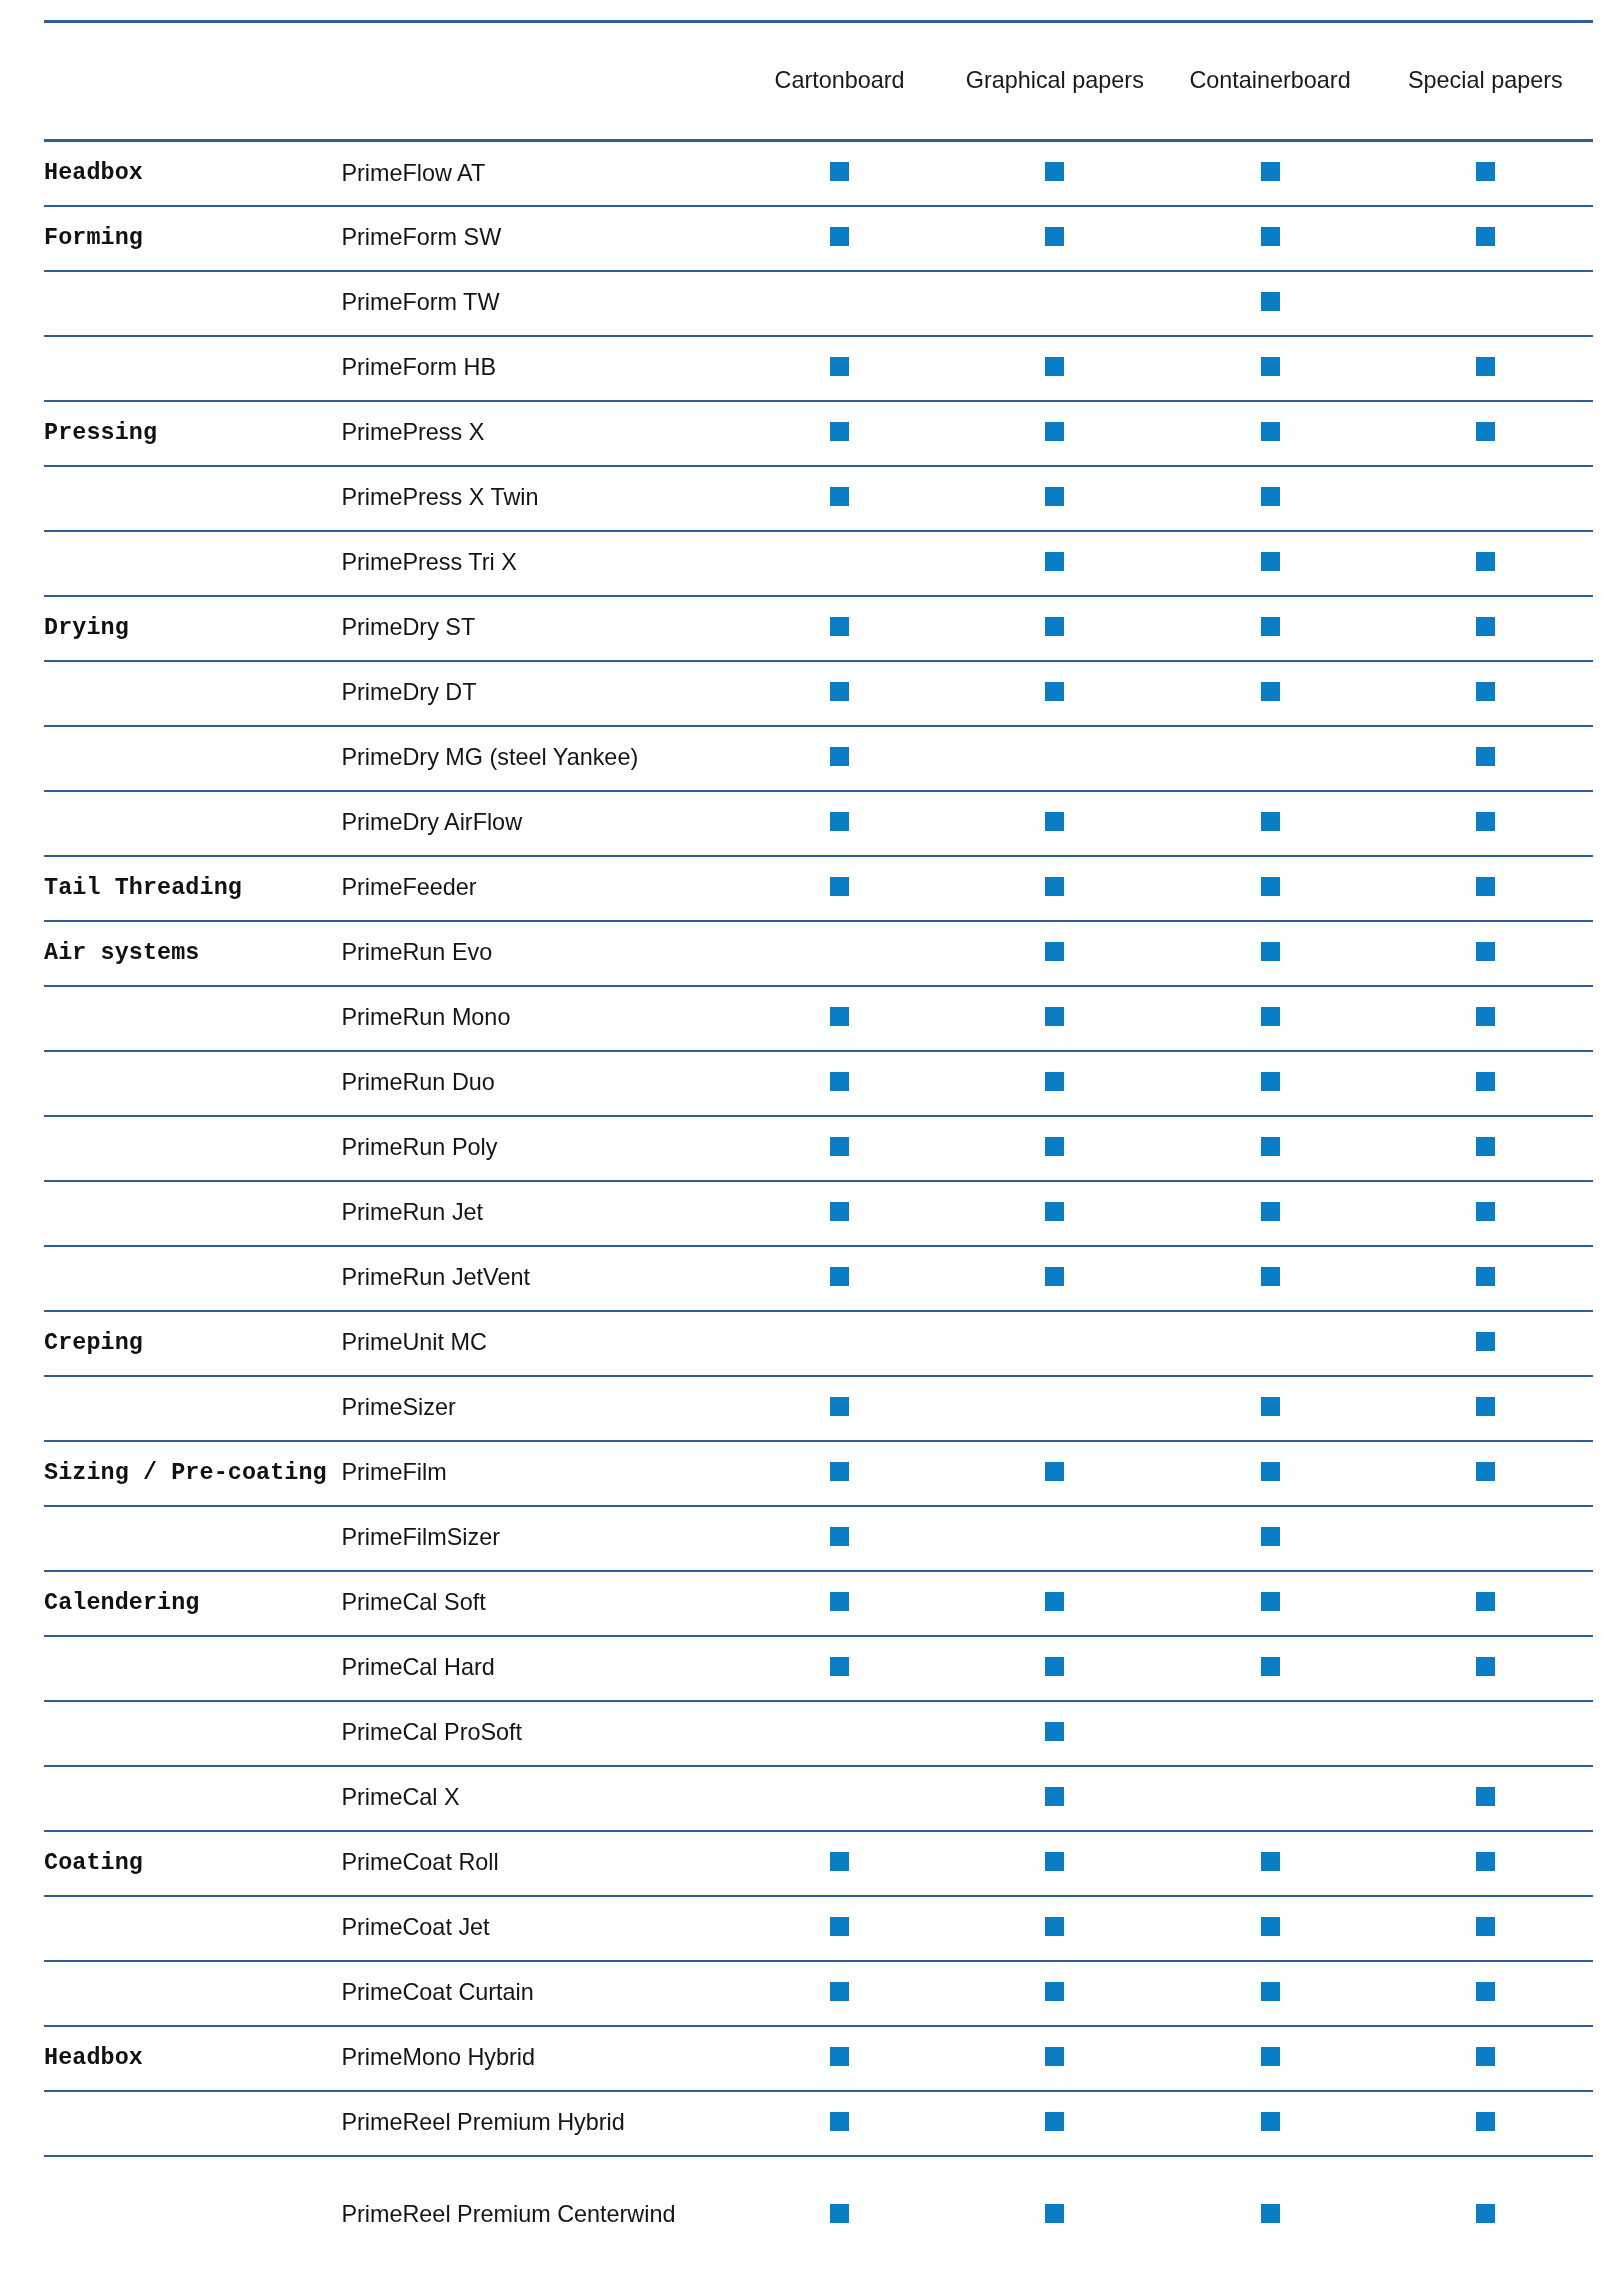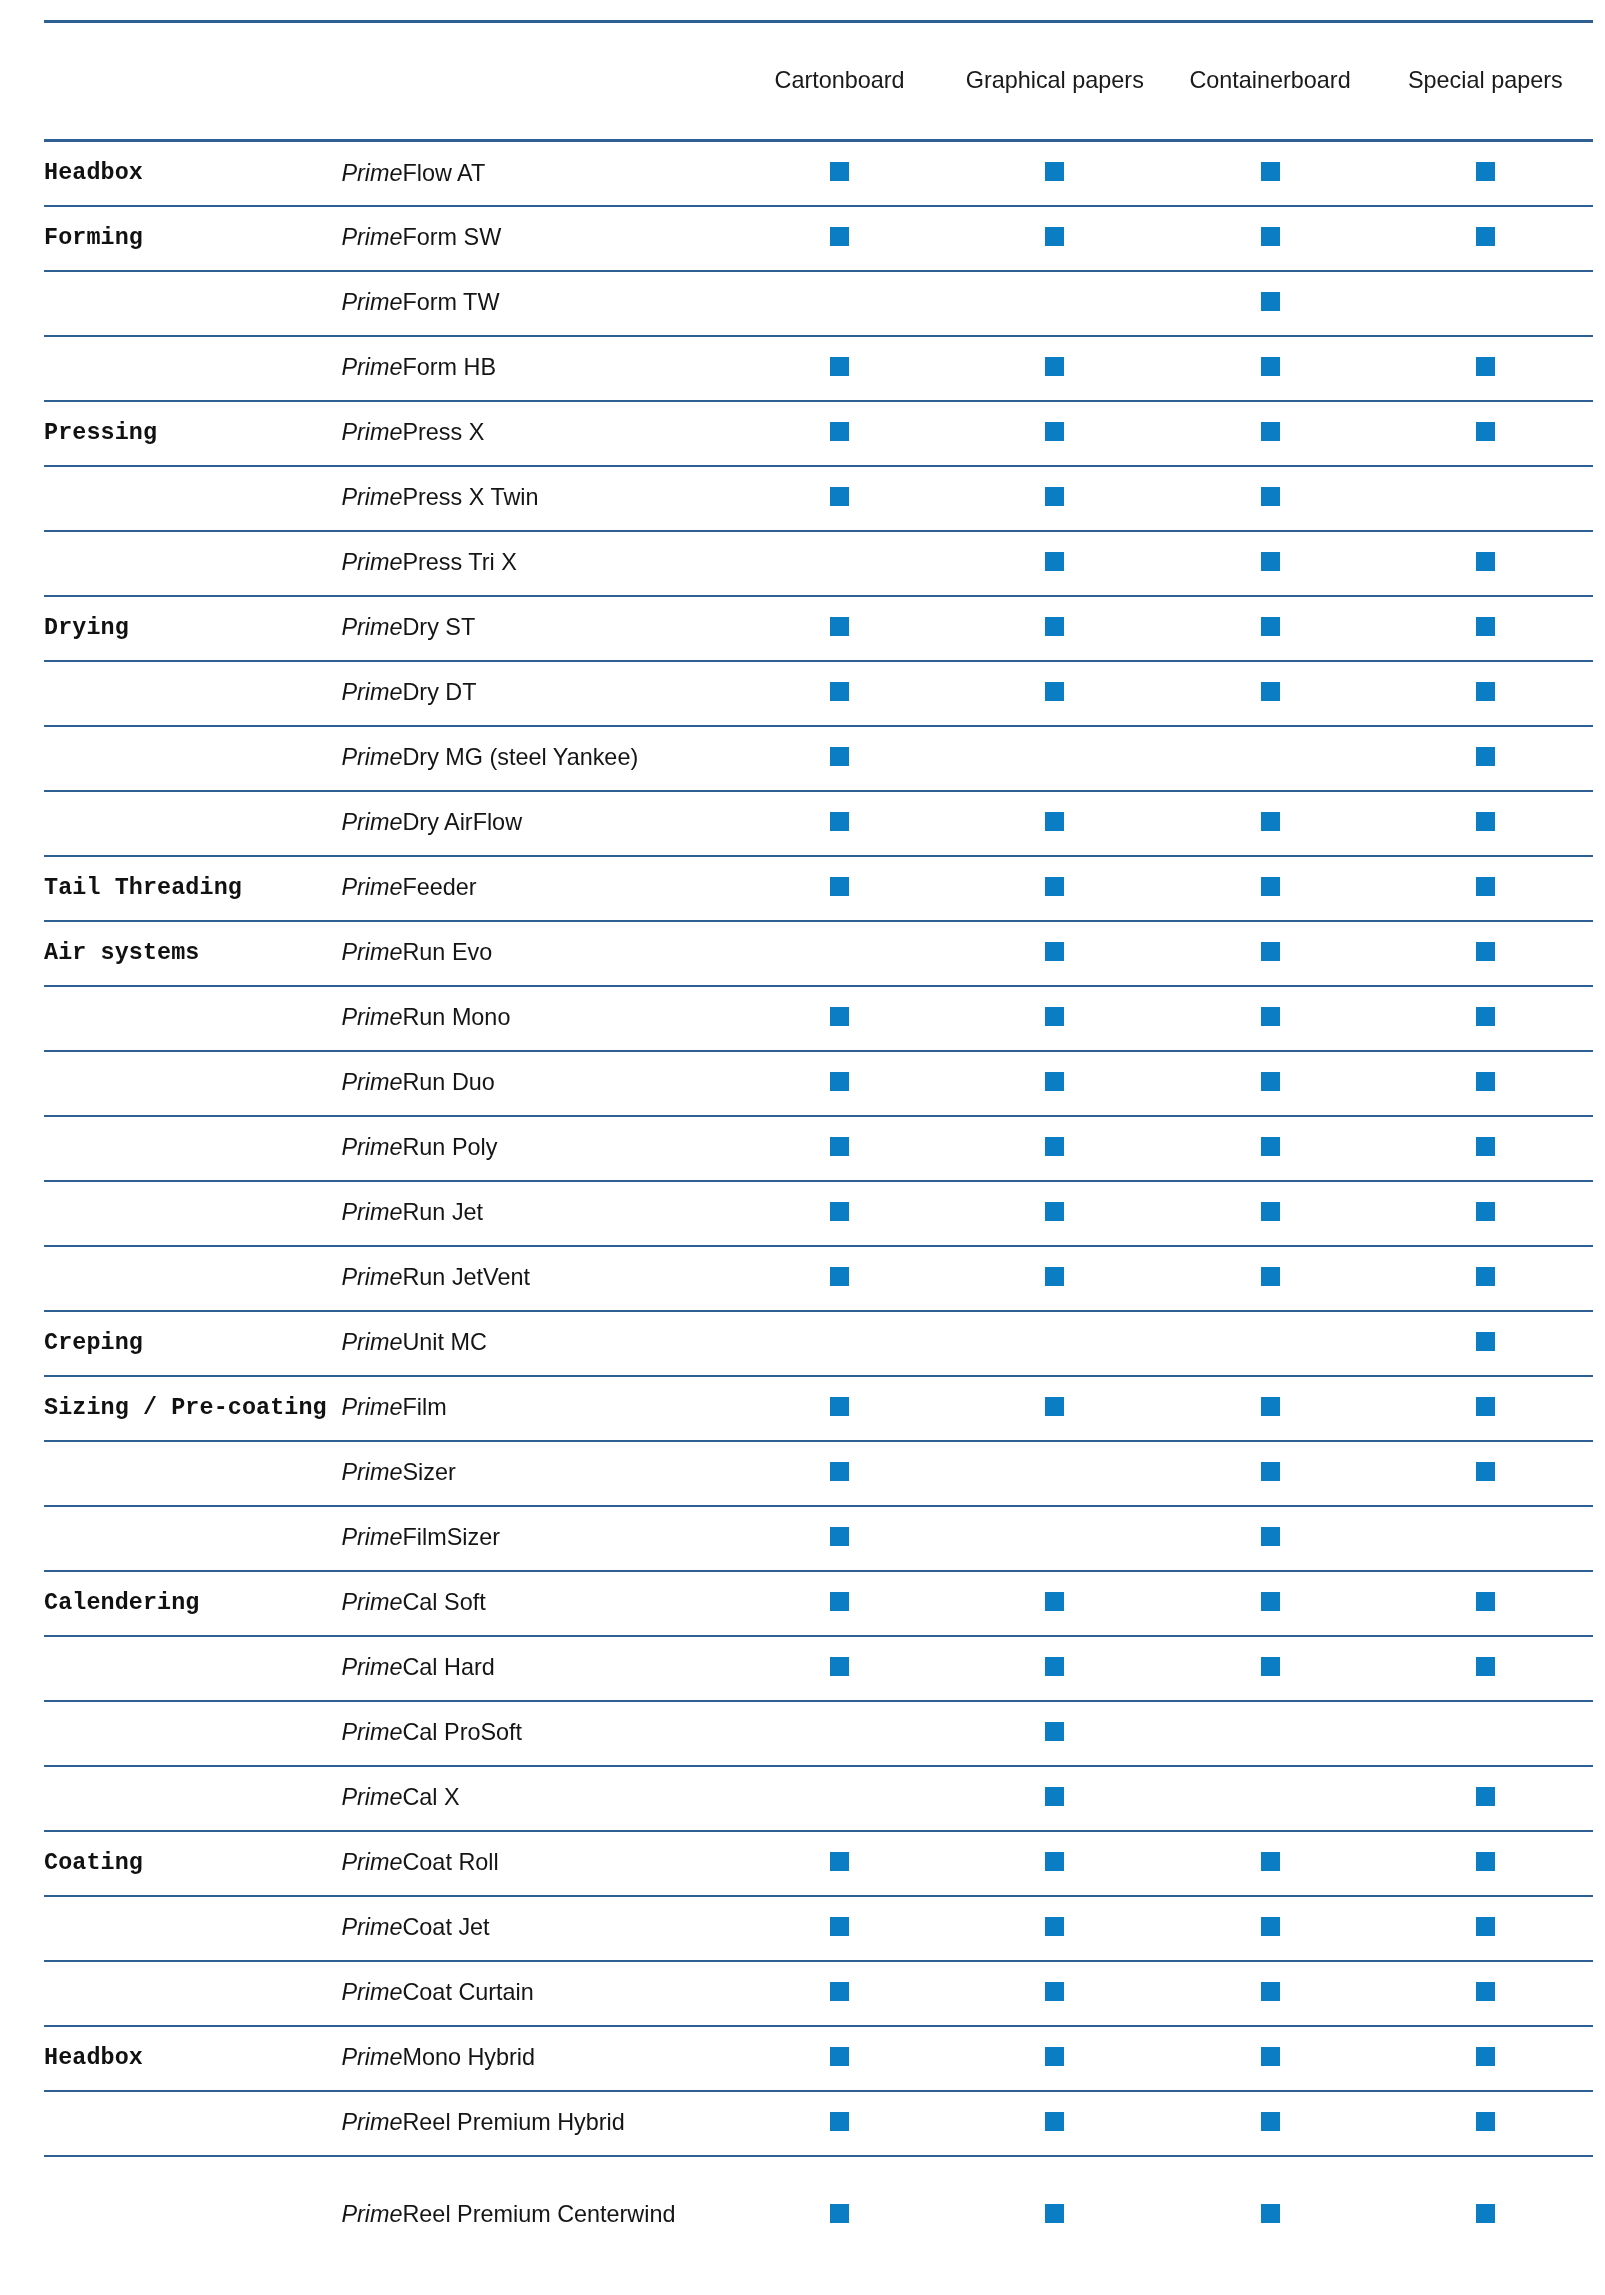--- a/index.html
+++ b/index.html
@@ -70,21 +70,20 @@
   }
 
   .product-cell { padding-left: 1.6px; }
   .product-label {
     font-size: 23.4px;
     color: #151515;
     line-height: 1.26;
     white-space: normal;
   }
   .product-label .pfx {
-    font-style: italic;
   }
 
   .mark-cell { text-align: center; }
   .marker {
     display: inline-block;
     width: 19px;
     height: 19px;
     background: #0B7DC4;
   }
   .marker.off { background: transparent; }
@@ -267,32 +266,32 @@
         </tr>
         <tr>
           <td class="process-cell"><span class="process-label">Creping</span></td>
           <td class="product-cell"><span class="product-label"><span class="pfx">Prime</span><span class="sfx">Unit MC</span></span></td>
           <td class="mark-cell"><span class="marker off"></span></td>
           <td class="mark-cell"><span class="marker off"></span></td>
           <td class="mark-cell"><span class="marker off"></span></td>
           <td class="mark-cell"><span class="marker" style="background: rgb(11, 125, 196);"></span></td>
         </tr>
         <tr>
+          <td class="process-cell"></td>
+          <td class="product-cell"><span class="product-label"><span class="pfx">Prime</span><span class="sfx">Sizer</span></span></td>
+          <td class="mark-cell"><span class="marker" style="background: rgb(11, 125, 196);"></span></td>
+          <td class="mark-cell"><span class="marker off"></span></td>
+          <td class="mark-cell"><span class="marker" style="background: rgb(11, 125, 196);"></span></td>
+          <td class="mark-cell"><span class="marker" style="background: rgb(11, 125, 196);"></span></td>
+        </tr>
+        <tr>
           <td class="process-cell"><span class="process-label">Sizing / Pre-coating</span></td>
           <td class="product-cell"><span class="product-label"><span class="pfx">Prime</span><span class="sfx">Film</span></span></td>
           <td class="mark-cell"><span class="marker" style="background: rgb(11, 125, 196);"></span></td>
           <td class="mark-cell"><span class="marker" style="background: rgb(11, 125, 196);"></span></td>
-          <td class="mark-cell"><span class="marker" style="background: rgb(11, 125, 196);"></span></td>
-          <td class="mark-cell"><span class="marker" style="background: rgb(11, 125, 196);"></span></td>
-        </tr>
-        <tr>
-          <td class="process-cell"></td>
-          <td class="product-cell"><span class="product-label"><span class="pfx">Prime</span><span class="sfx">Sizer</span></span></td>
-          <td class="mark-cell"><span class="marker" style="background: rgb(11, 125, 196);"></span></td>
-          <td class="mark-cell"><span class="marker off"></span></td>
           <td class="mark-cell"><span class="marker" style="background: rgb(11, 125, 196);"></span></td>
           <td class="mark-cell"><span class="marker" style="background: rgb(11, 125, 196);"></span></td>
         </tr>
         <tr>
           <td class="process-cell"></td>
           <td class="product-cell"><span class="product-label"><span class="pfx">Prime</span><span class="sfx">FilmSizer</span></span></td>
           <td class="mark-cell"><span class="marker" style="background: rgb(11, 125, 196);"></span></td>
           <td class="mark-cell"><span class="marker off"></span></td>
           <td class="mark-cell"><span class="marker" style="background: rgb(11, 125, 196);"></span></td>
           <td class="mark-cell"><span class="marker off"></span></td>

